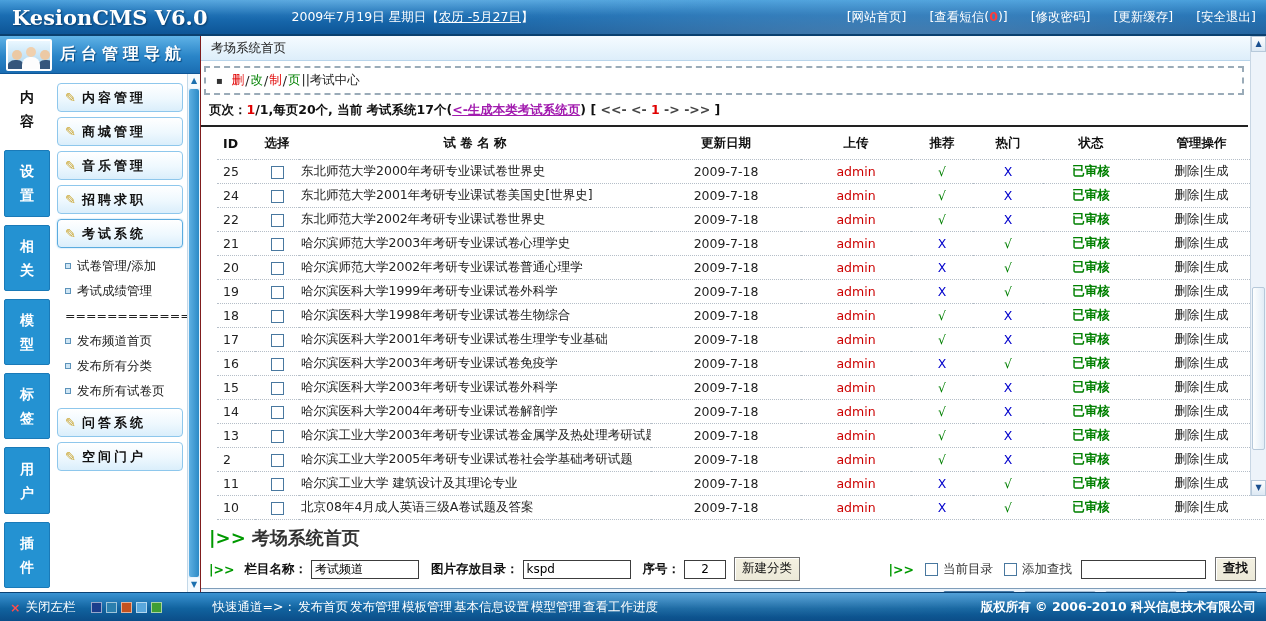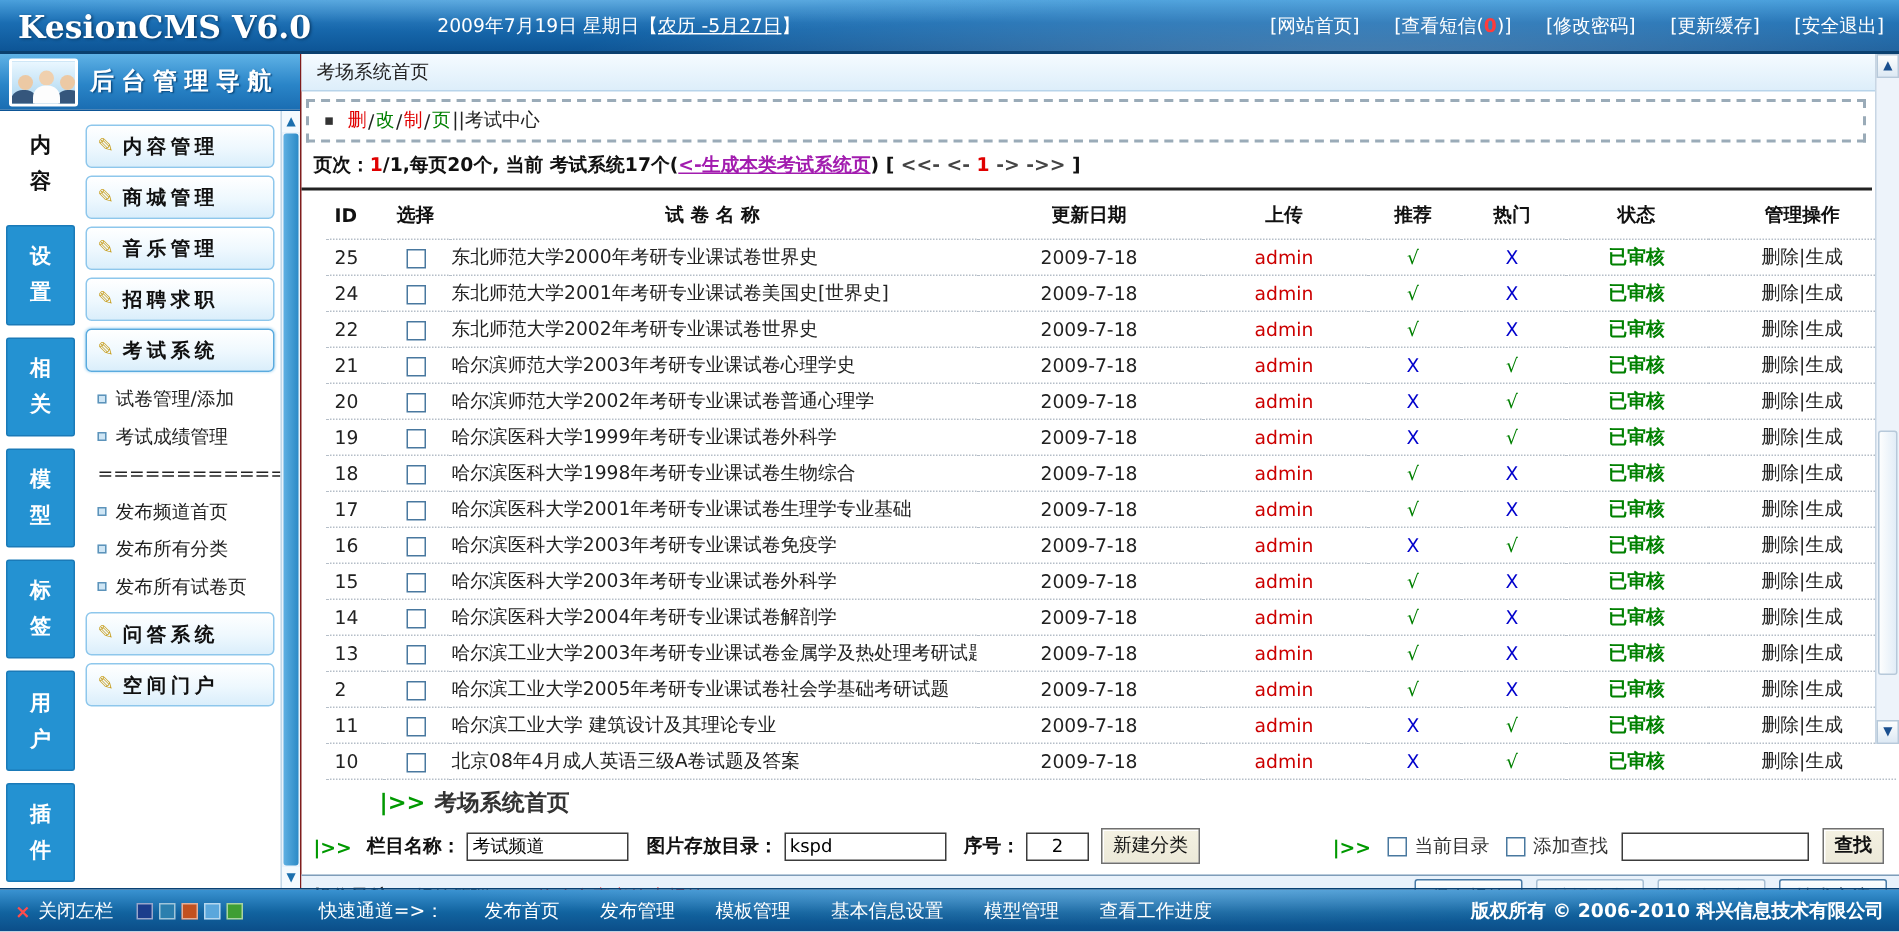--- a/index.html
+++ b/index.html
@@ -93,21 +93,21 @@
   .grid .c-sta { width:96px;text-align:center; }
   .grid td.c-upl { color:#cc0000; }
   .grid td.c-sta { color:#008000; font-weight:bold; }
   .grid td.c-tit { cursor:pointer; }
   .mark[data-v="√"] { color:#008000; }
   .mark[data-v="X"] { color:#0000cc; }
   .cb { display:inline-block; width:13px; height:13px; border:1px solid #49789f; background:#fff; vertical-align:middle; cursor:pointer; }
   .ops { cursor:pointer; }
 
   .spacer { flex:1; }
-  .homeline { padding:6px 8px 2px 8px; font-size:15px; font-weight:bold; color:#333;margin-left:44px; }
+  .homeline { padding:6px 8px 2px 8px; font-size:18px; font-weight:bold; color:#333; }
   .garr { color:#009900; font-weight:bold; margin-right:6px; }
   .formline { display:flex; align-items:center; padding:5px 10px 7px 8px; font-size:12.5px; gap:4px; white-space:nowrap; }
   .formline b { color:#111; }
   .tin { border:1px solid #3c3c3c; height:19px; padding:0 3px; font-size:12px; font-family:inherit; background:#fff; }
   .w110 { width:108px; } .w42 { width:42px; text-align:center; } .w125 { width:125px; }
   .btn-xp { background:linear-gradient(180deg,#f4f1e2 0%,#ece9d8 100%); border:1px solid #707070;
             padding:2px 7px 3px 7px; font-size:12.5px; font-family:inherit; cursor:pointer; color:#111;
             box-shadow:inset 1px 1px 0 #fff; }
   .formline .right { margin-left:auto; display:flex; align-items:center; gap:5px; }
   .formline label { color:#333; cursor:pointer; }
@@ -134,21 +134,21 @@
   
   .ftr { height:29px; flex:0 0 29px; display:flex; align-items:center; position:relative; overflow:hidden;
          background:linear-gradient(180deg,#3a93d2 0%,#11639f 55%,#0b4d88 100%); border-top:1px solid #0a4274;
          color:#fff; font-size:12.5px; padding:0 10px; }
   .ftr::after { content:""; position:absolute; left:0; right:0; top:0; bottom:0;
          background:radial-gradient(ellipse 800px 50px at 60% -20%, rgba(255,255,255,.22), rgba(255,255,255,0) 60%); pointer-events:none; }
   .ftr .fx { color:#ff4c4c; font-weight:bold; margin-right:5px; }
   .ftr .fclose { cursor:pointer; margin-right:16px; }
   .sqs { display:flex; gap:4px; margin-right:4px; z-index:1; }
   .sqs i { width:11px; height:11px; display:inline-block; border:1px solid rgba(255,255,255,.55); cursor:pointer; }
-  .quick { margin-left:46px; display:flex; gap:27px; z-index:1; white-space:nowrap; }
+  .quick { margin-left:46px; display:flex; gap:2px; z-index:1; white-space:nowrap; }
   .quick a { color:#fff; text-decoration:none; cursor:pointer; }
   .fcopy { margin-left:auto; font-weight:bold; z-index:1; white-space:nowrap; }
 </style>
 </head>
 <body>
 
 <div class="app">
 
   <header class="hdr">
     <div class="logo">KesionCMS V6.0</div>

